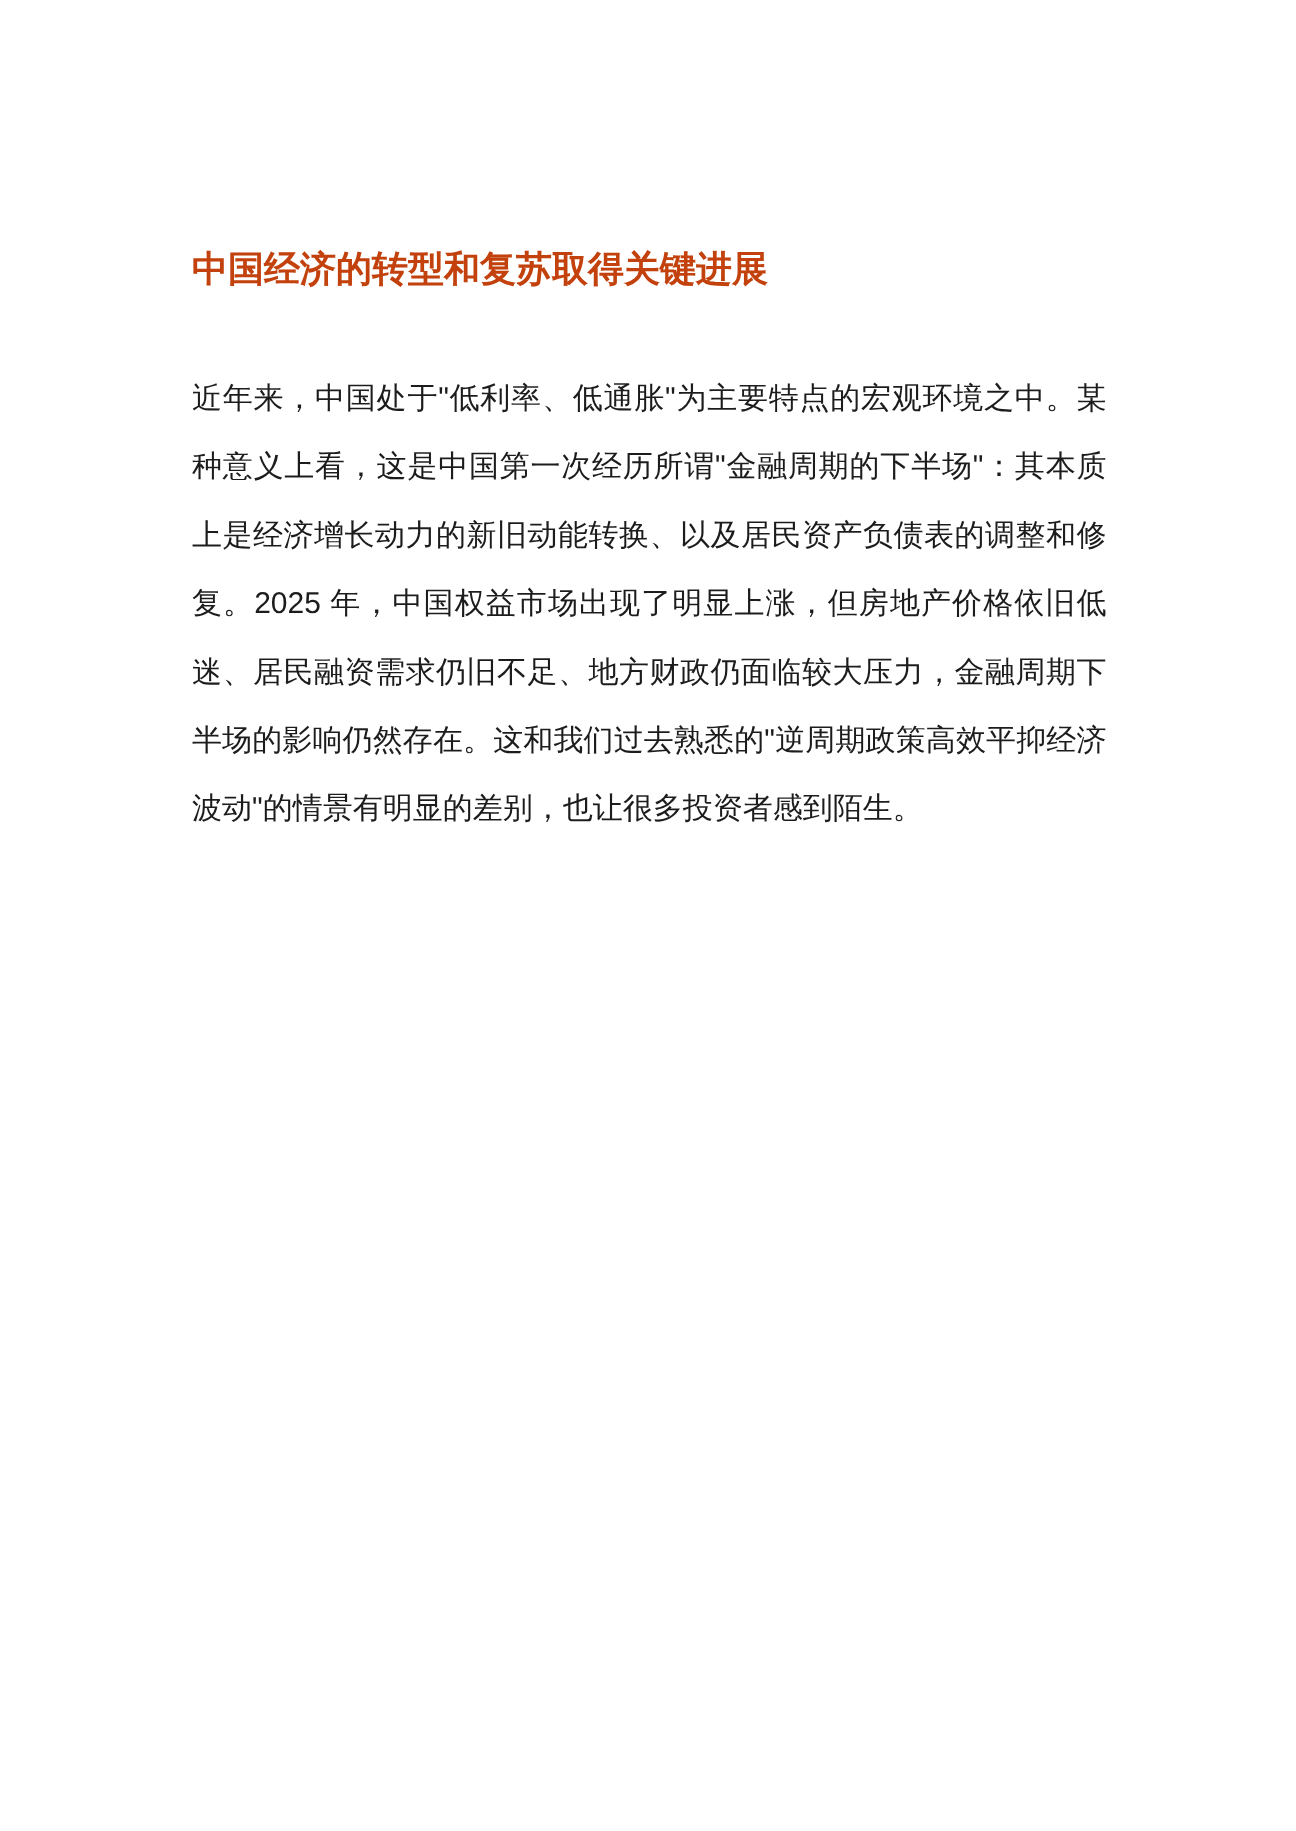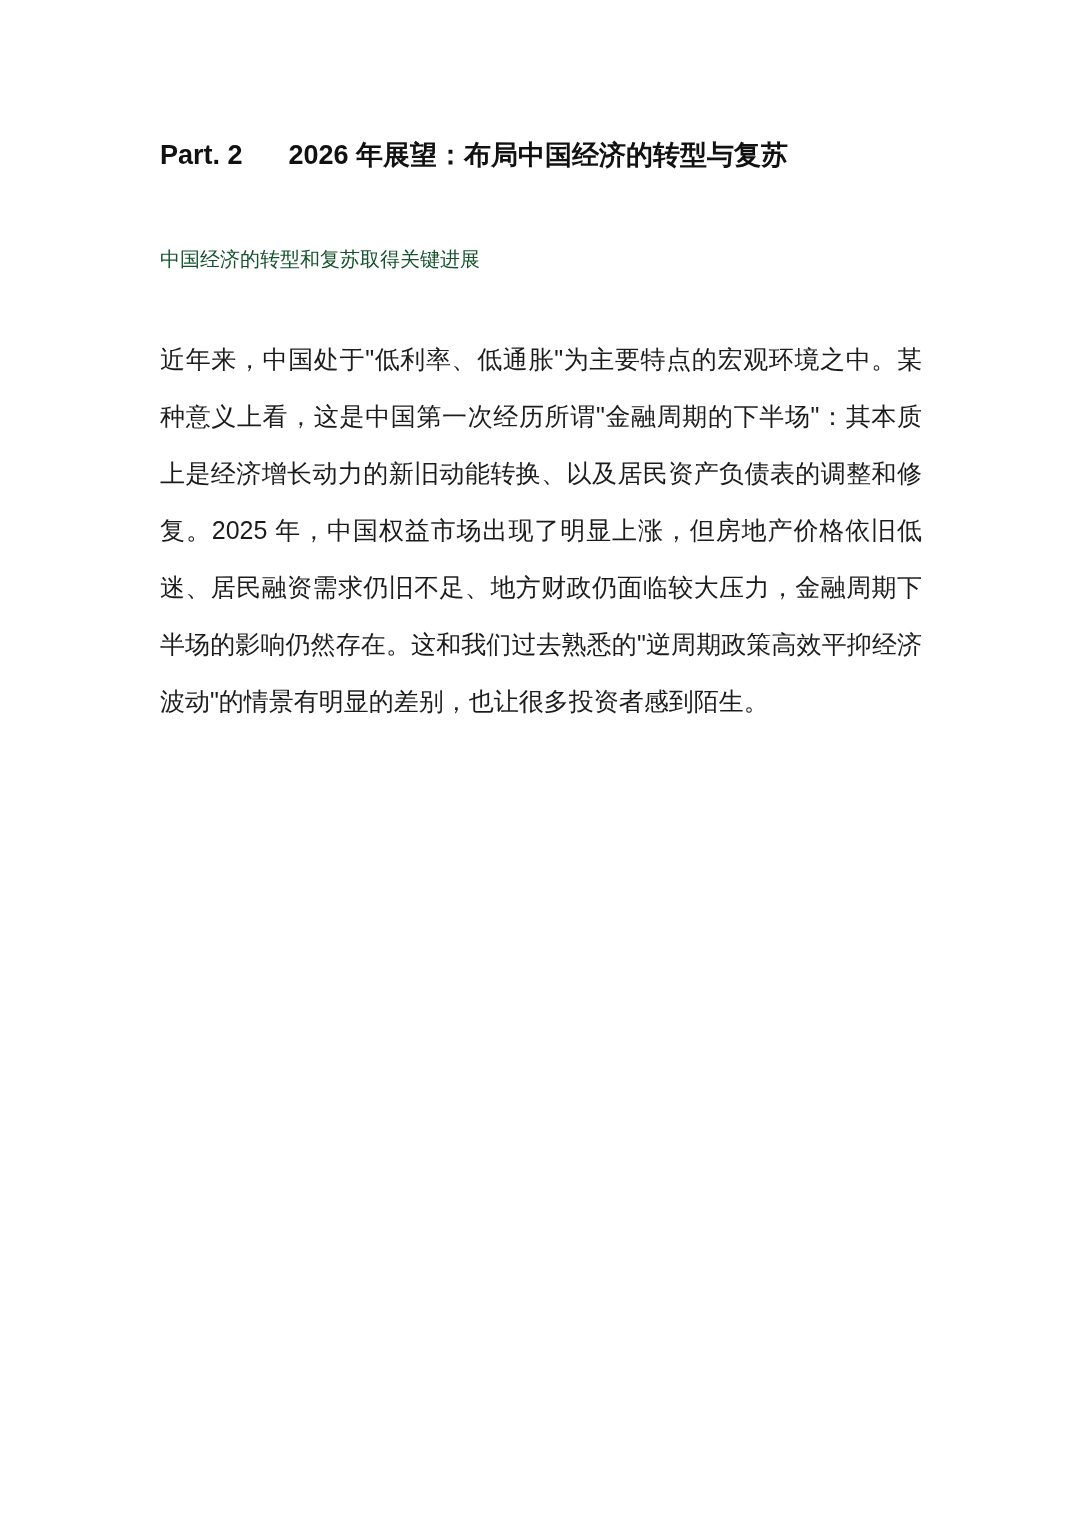--- a/index.html
+++ b/index.html
@@ -32,31 +32,30 @@
   .body-para {
     margin: 0;
     font-size: 25px;
     line-height: 2.28;
     text-align: justify;
     text-justify: inter-ideograph;
     color: #1c1c1c;
   }
   .subheading {
     margin: 66px 0 58px 0;
-    font-size: 20px;
-    font-weight: 400;
+    font-size: 30px;
+    font-weight: 700;
     line-height: 1.4;
-    color: #14532d;
+    color: #c2410c;
   }
 </style>
 </head>
 <body>
 
 <div class="page">
 
-  <h1 class="section-heading"><span>Part. 2</span><span class="title-gap"></span><span>2026 年展望：布局中国经济的转型与复苏</span></h1>
 
 
   <h2 class="subheading">中国经济的转型和复苏取得关键进展</h2>
 
   <p class="body-para">近年来，中国处于"低利率、低通胀"为主要特点的宏观环境之中。某种意义上看，这是中国第一次经历所谓"金融周期的下半场"：其本质上是经济增长动力的新旧动能转换、以及居民资产负债表的调整和修复。2025 年，中国权益市场出现了明显上涨，但房地产价格依旧低迷、居民融资需求仍旧不足、地方财政仍面临较大压力，金融周期下半场的影响仍然存在。这和我们过去熟悉的"逆周期政策高效平抑经济波动"的情景有明显的差别，也让很多投资者感到陌生。</p>
 
 </div>
 
 </body></html>

